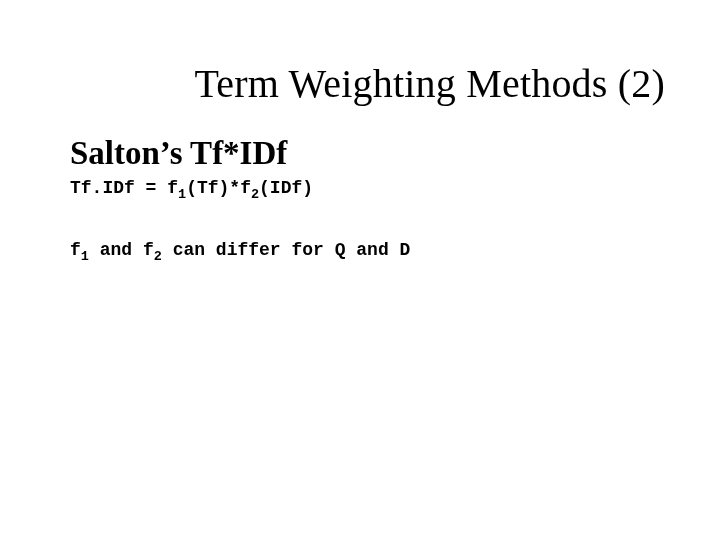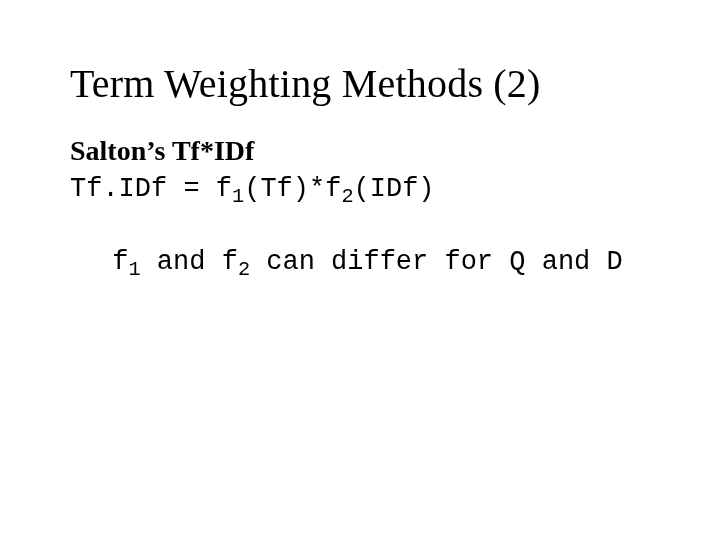--- a/index.html
+++ b/index.html
@@ -13,37 +13,37 @@
   }
   .slide {
     box-sizing: border-box;
     width: 720px;
     height: 540px;
     padding: 40px 55px 40px 70px;
   }
   .title {
     font-size: 40px;
     font-weight: 400;
-    text-align: left;
+    text-align: right;
     margin: 20px 0 28px 0;
     letter-spacing: 0.2px;
   }
   .subhead {
-    font-size: 28px;
+    font-size: 33px;
     font-weight: 700;
     margin-bottom: 6px;
   }
   .mono {
     font-family: "Courier New", Courier, monospace;
-    font-weight: 400;
-    font-size: 27px;
+    font-weight: 700;
+    font-size: 18px;
     line-height: 1.22;
   }
   .block { margin-bottom: 40px; }
-  .block-last { margin-top: 40px; text-align: center; }
+  .block-last { margin-top: 40px; }
   sub {
     font-size: 0.75em;
     vertical-align: sub;
     line-height: 0;
   }
 </style>
 </head>
 <body>
 
 <div class="slide">

